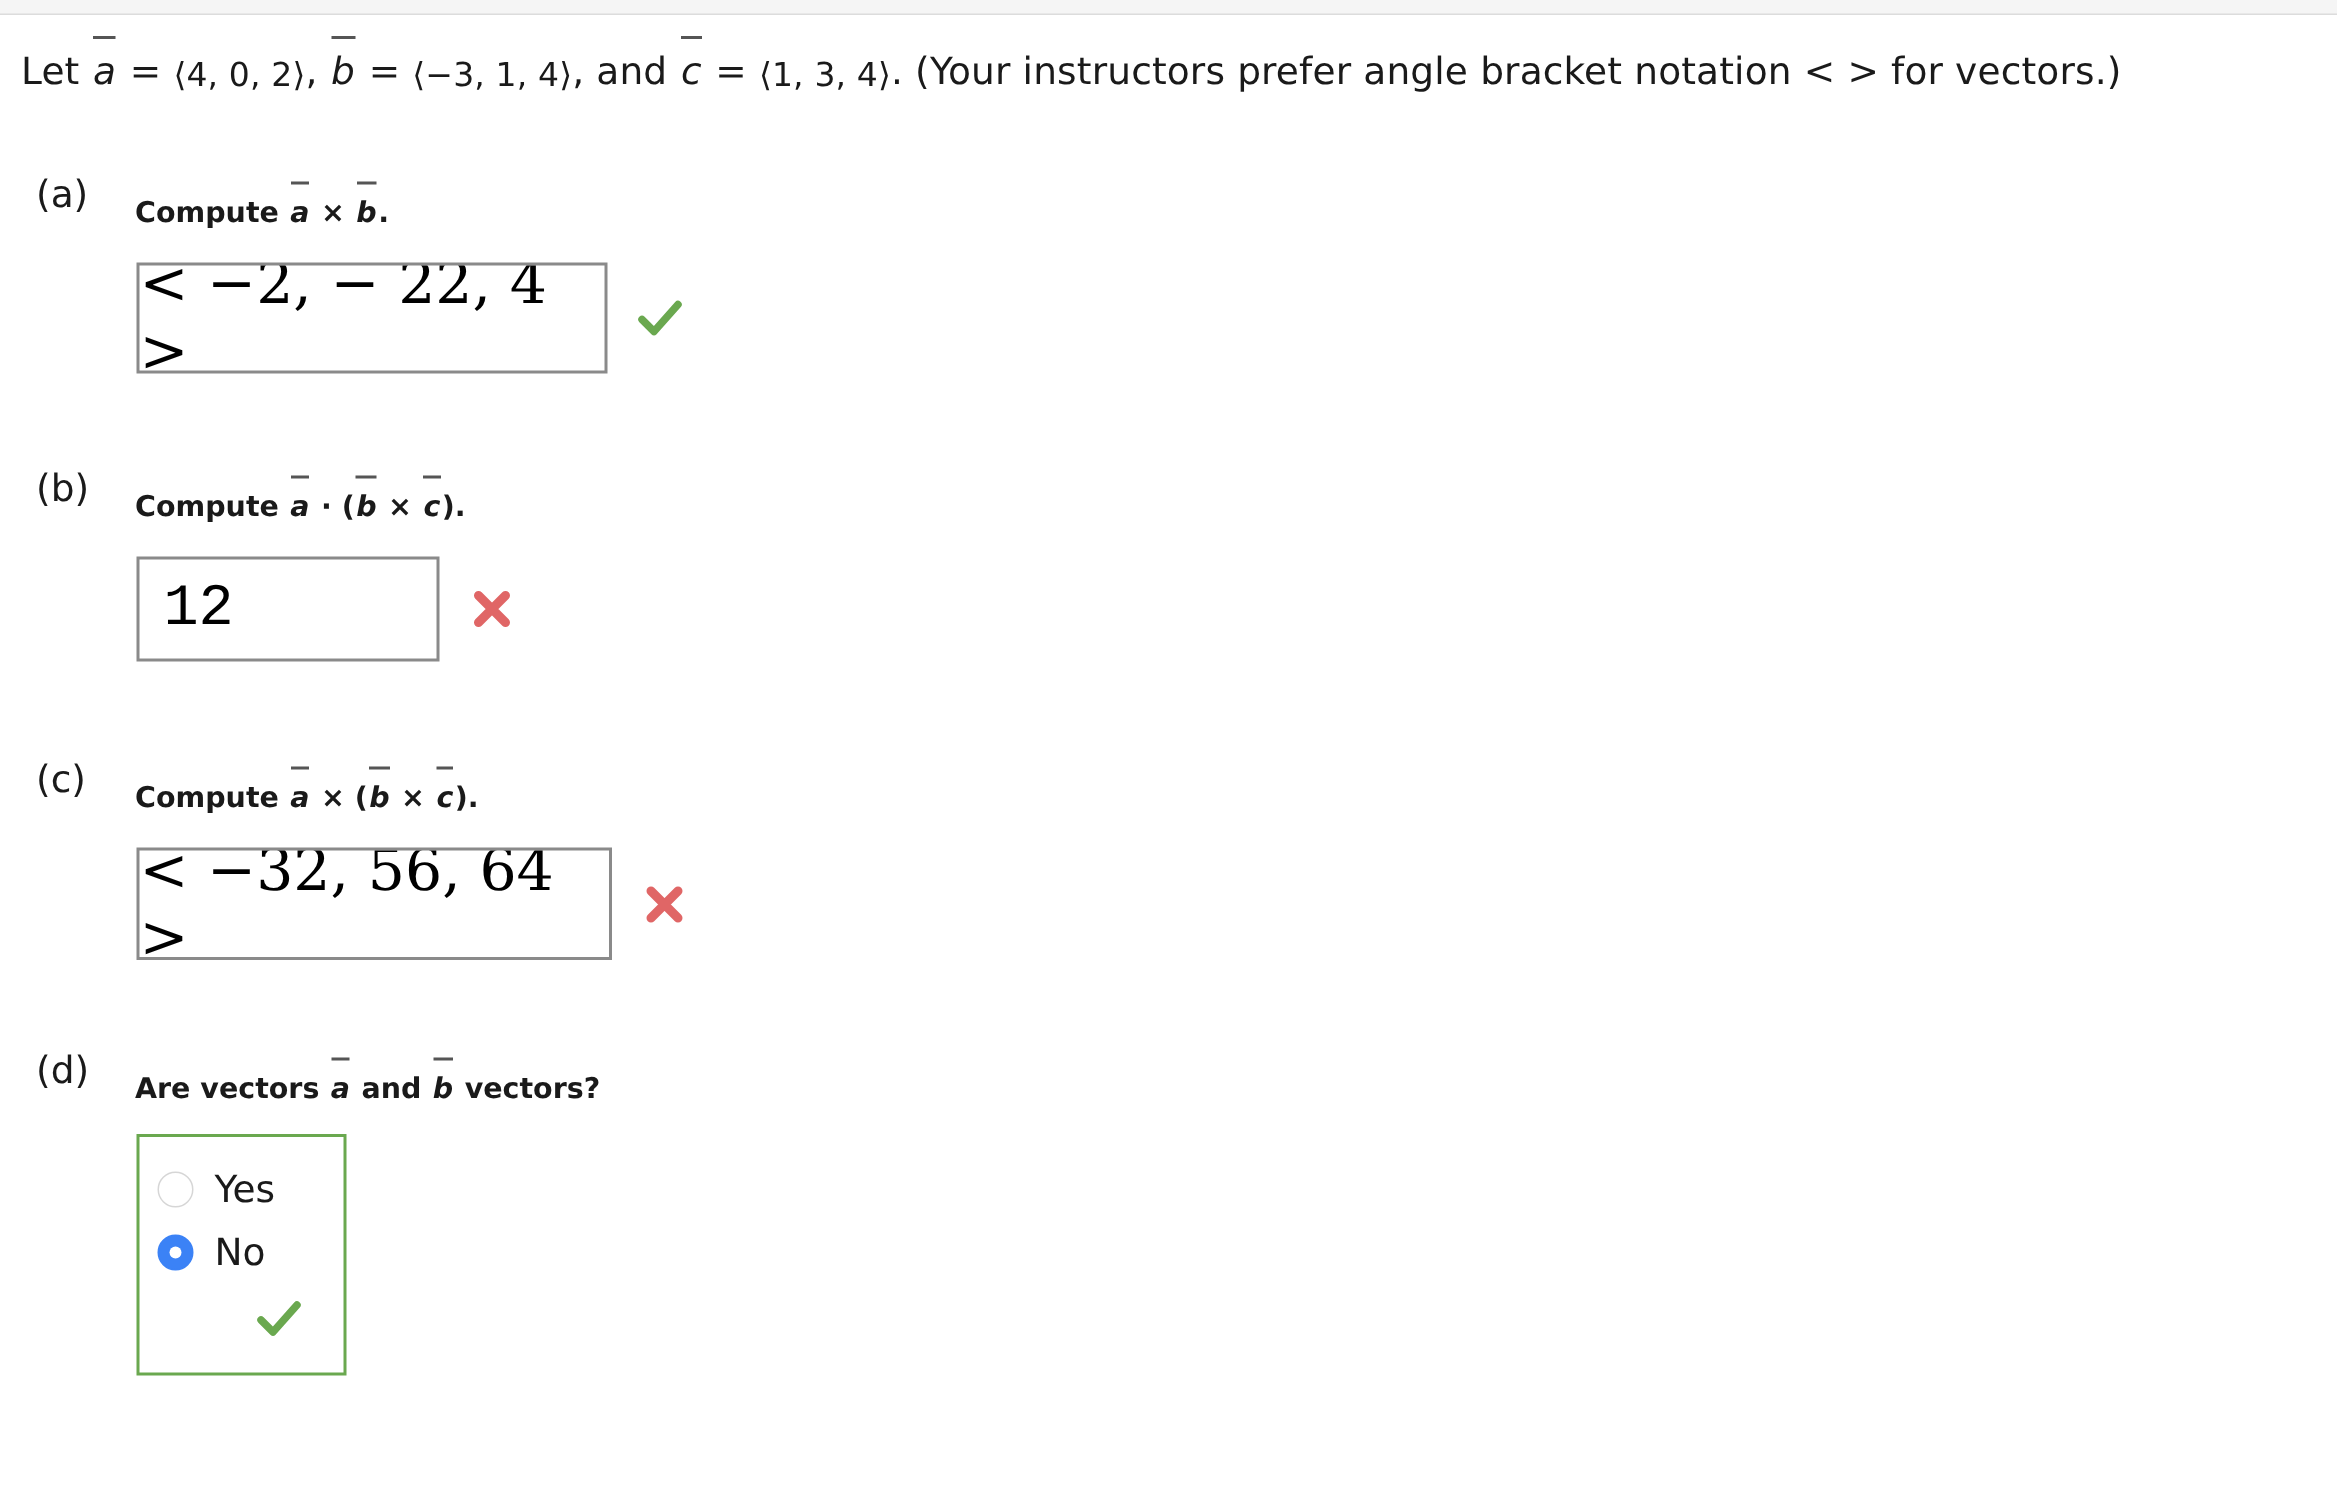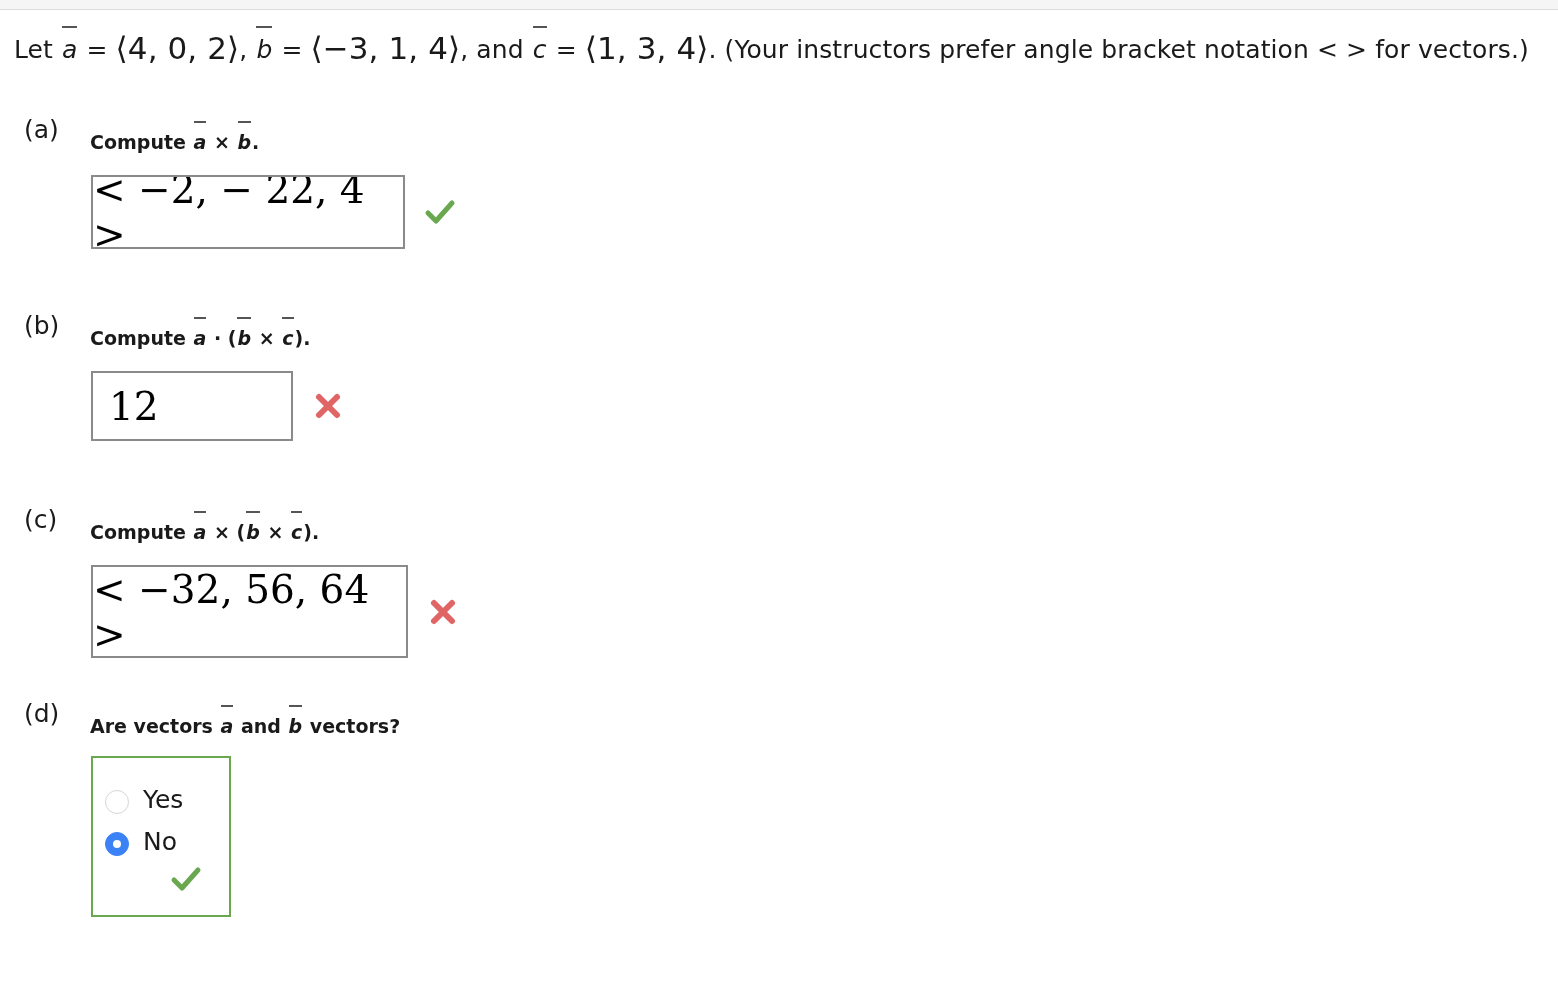--- a/index.html
+++ b/index.html
@@ -54,21 +54,21 @@
   .vec::before {
     content: "";
     position: absolute;
     left: 1px;
     right: 1px;
     top: -0.30em;
     border-top: 2px solid #555;
   }
   .vec-d::before { top: -0.33em; }
 
-  .abr { font-size: 31px; vertical-align: -1px; }
+  .abr { font-size: 22px; vertical-align: -1px; }
 
   
   .part {
     position: absolute;
     left: 0;
   }
   .part-label {
     position: absolute;
     left: 24px;
     top: 0;
@@ -118,21 +118,21 @@
   
   .radio-group {
     position: absolute;
     border: 2px solid #6aa84f;
     box-sizing: border-box;
     background: #fff;
     padding: 14px 0 0 0;
   }
   .radio-row {
     display: flex;
-    align-items: flex-end;
+    align-items: center;
     height: 42px;
     padding-left: 12px;
   }
   .radio {
     width: 24px;
     height: 24px;
     border-radius: 50%;
     box-sizing: border-box;
     flex: 0 0 24px;
     margin-right: 14px;
@@ -189,34 +189,34 @@
         <path d="M5 18 L13 26 L29 8" fill="none" stroke="#6aa84f" stroke-width="5" stroke-linecap="round" stroke-linejoin="round"></path>
       </svg>
     </span>
   </div>
 
   <div class="part" style="top:300px;">
     <span class="part-label">(b)</span>
     <span class="part-text"><span>Compute </span><span class="vec">a</span><span> · (</span><span class="vec">b</span><span> × </span><span class="vec">c</span><span>).</span></span>
   </div>
   <div class="answer-row" style="left:91px; top:360px;">
-    <div class="answer-box left" style="width:202px; height:70px;">12</div>
+    <div class="answer-box left" style="width:202px; height:70px;font-family:Liberation Mono, monospace;">12</div>
     <span class="mark">
       <svg viewBox="0 0 34 34" width="34" height="34" aria-hidden="true">
         <path d="M8 8 L26 26 M26 8 L8 26" fill="none" stroke="#e06666" stroke-width="6" stroke-linecap="round"></path>
       </svg>
     </span>
   </div>
 
   <div class="part" style="top:494px;">
     <span class="part-label">(c)</span>
     <span class="part-text"><span>Compute </span><span class="vec">a</span><span> × (</span><span class="vec">b</span><span> × </span><span class="vec">c</span><span>).</span></span>
   </div>
   <div class="answer-row" style="left:91px; top:554px;">
-    <div class="answer-box center" style="width:317px; height:93px;">&lt; −32, 56, 64 &gt;</div>
+    <div class="answer-box center" style="width:317px; height:75px;">&lt; −32, 56, 64 &gt;</div>
     <span class="mark">
       <svg viewBox="0 0 34 34" width="34" height="34" aria-hidden="true">
         <path d="M8 8 L26 26 M26 8 L8 26" fill="none" stroke="#e06666" stroke-width="6" stroke-linecap="round"></path>
       </svg>
     </span>
   </div>
 
   <div class="part" style="top:688px;">
     <span class="part-label">(d)</span>
     <span class="part-text"><span>Are vectors </span><span class="vec vec-d">a</span><span> and </span><span class="vec vec-d">b</span><span> vectors?</span></span>

